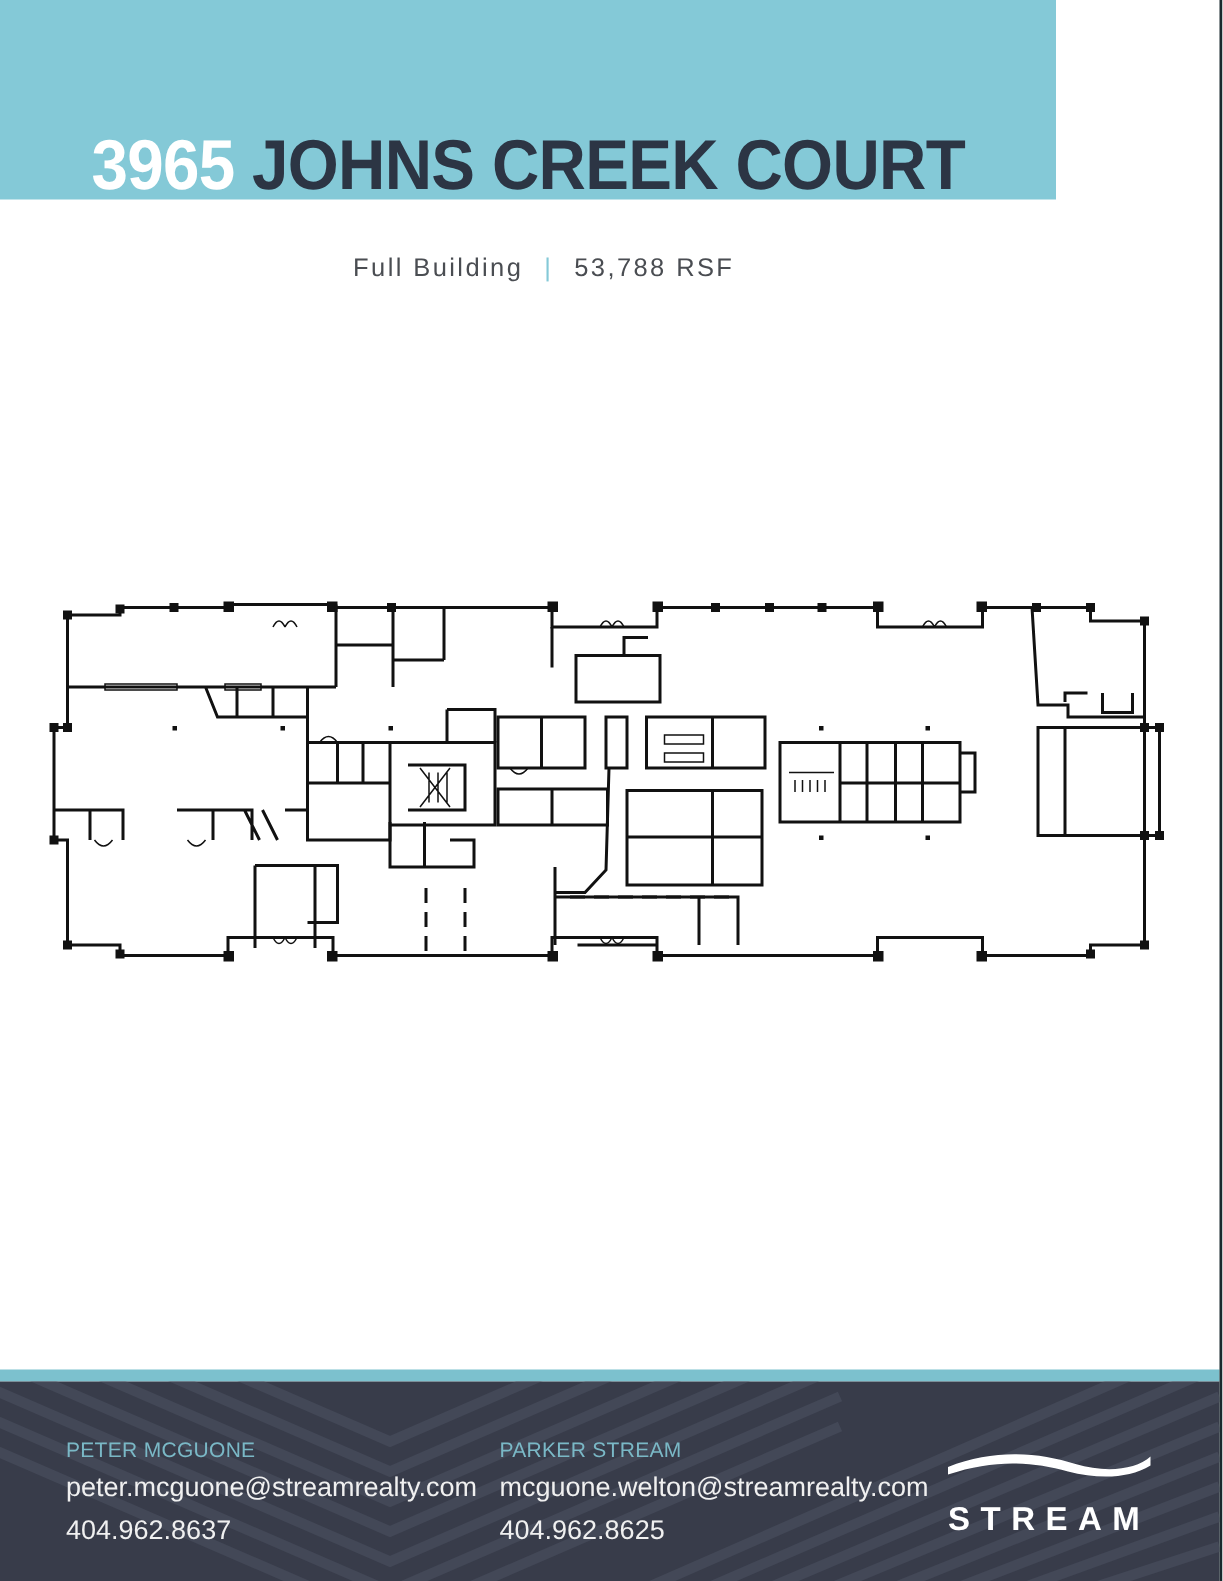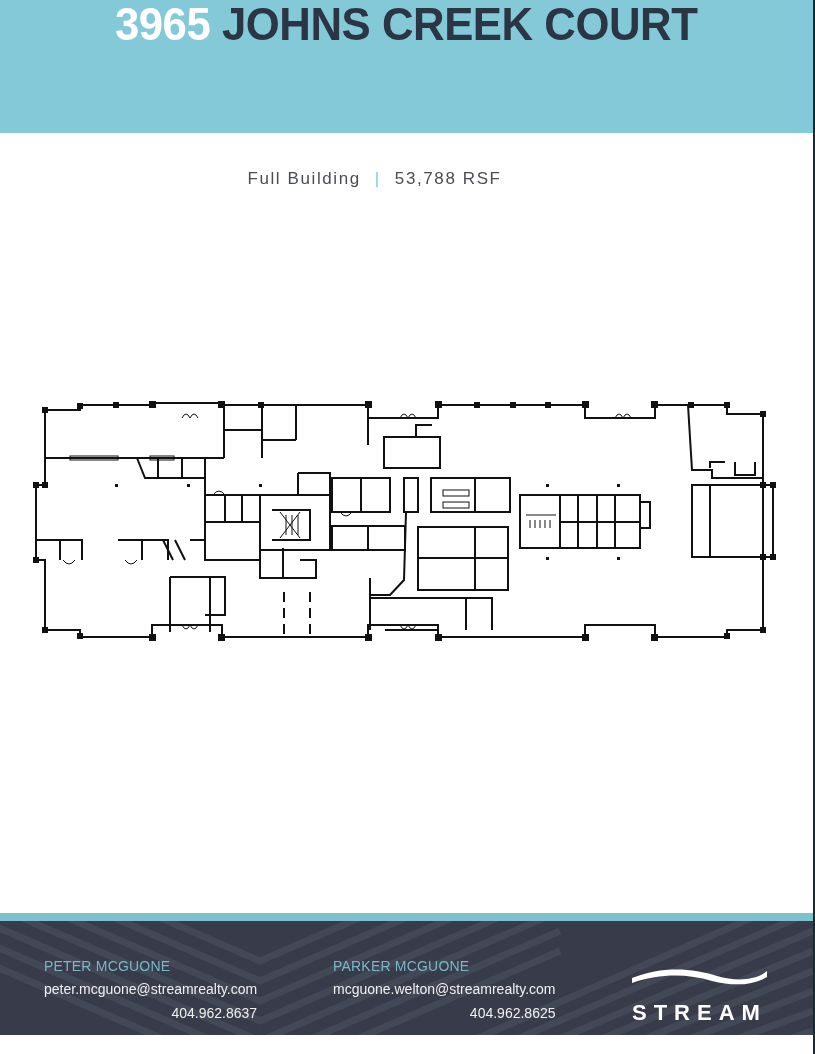--- a/index.html
+++ b/index.html
@@ -2,44 +2,44 @@
 <html><head>
 <meta charset="utf-8">
 <style>
   html, body { margin: 0; padding: 0; }
   body {
     width: 815px; height: 1054px; position: relative; overflow: hidden;
     background: #ffffff; font-family: "Liberation Sans", "DejaVu Sans", sans-serif;
   }
   .right-edge { position: absolute; top: 0; right: 0; width: 2px; height: 1054px; background: #1a2a2e; z-index: 5; }
   .header {
-    position: absolute; left: 0; top: 0; width: 813px; height: 133px;
-    background: #84c9d7; display: flex; align-items: flex-start; justify-content: center;
+    position: absolute; left: 0; top: 0; width: 704px; height: 133px;
+    background: #84c9d7; display: flex; align-items: flex-end; justify-content: center;
   }
   .title {
     margin: 0; font-family: "Liberation Sans Narrow", "Liberation Sans", sans-serif; font-weight: 700;
     font-size: 47px; letter-spacing: -0.5px; line-height: 1; transform: scaleX(0.93);
   }
   .title .num { color: #ffffff; }
   .title .name { color: #2c3544; }
   .subtitle {
     position: absolute; top: 169px; left: 0; width: 725px; text-align: center;
-    font-size: 17px; letter-spacing: 1.6px; color: #4a4d52; padding-left: 12px;
+    font-size: 17px; letter-spacing: 1.6px; color: #4a4d52;
   }
   .subtitle .sep { color: #84c9d7; margin: 0 14px; }
   .floorplan { position: absolute; left: 30px; top: 395px; width: 750px; height: 255px; }
   .footer-stripe { position: absolute; left: 0; top: 913px; width: 813px; height: 8px; background: #7cc1ce; }
   .footer {
-    position: absolute; left: 0; top: 921px; width: 813px; height: 114px;
+    position: absolute; left: 0; top: 921px; width: 813px; height: 133px;
     background: #383c4a; overflow: hidden;
   }
   .footer svg.pattern { position: absolute; left: 0; top: 0; }
   .contact { position: absolute; top: 37px; color: #ffffff; }
   .contact .cname { font-size: 14px; color: #7ab8c6; letter-spacing: 0.2px; margin-bottom: 7px; }
-  .contact .cline { font-size: 14px; color: #f0f0f0; margin-bottom: 8px; text-align: right; }
+  .contact .cline { font-size: 18px; color: #f0f0f0; margin-bottom: 8px; }
   .contact.c1 { left: 44px; }
   .contact.c2 { left: 333px; }
   .logo { position: absolute; left: 632px; top: 47px; width: 140px; height: 45px; }
   .logo-word {
     position: absolute; left: 0; top: 32px; width: 140px; font-size: 22px; font-weight: 700;
     color: #ffffff; letter-spacing: 7px;
   }
 </style>
 </head>
 <body>
@@ -185,21 +185,21 @@
     </g>
   </svg>
 
   <div class="contact c1">
     <div class="cname">PETER MCGUONE</div>
     <div class="cline">peter.mcguone@streamrealty.com</div>
     <div class="cline">404.962.8637</div>
   </div>
 
   <div class="contact c2">
-    <div class="cname">PARKER MCGUONE</div>
+    <div class="cname">PARKER STREAM</div>
     <div class="cline">mcguone.welton@streamrealty.com</div>
     <div class="cline">404.962.8625</div>
   </div>
 
   <div class="logo">
     <svg width="140" height="18" viewBox="0 0 140 18" style="position:absolute;left:0;top:0;">
       <path d="M0 10 C 30 -2, 60 0, 85 8 C 105 14, 125 12, 135 3 L 135 9 C 120 18, 100 18, 80 13 C 55 6, 30 5, 0 15 Z" fill="#ffffff"></path>
     </svg>
     <div class="logo-word">STREAM</div>
   </div>

